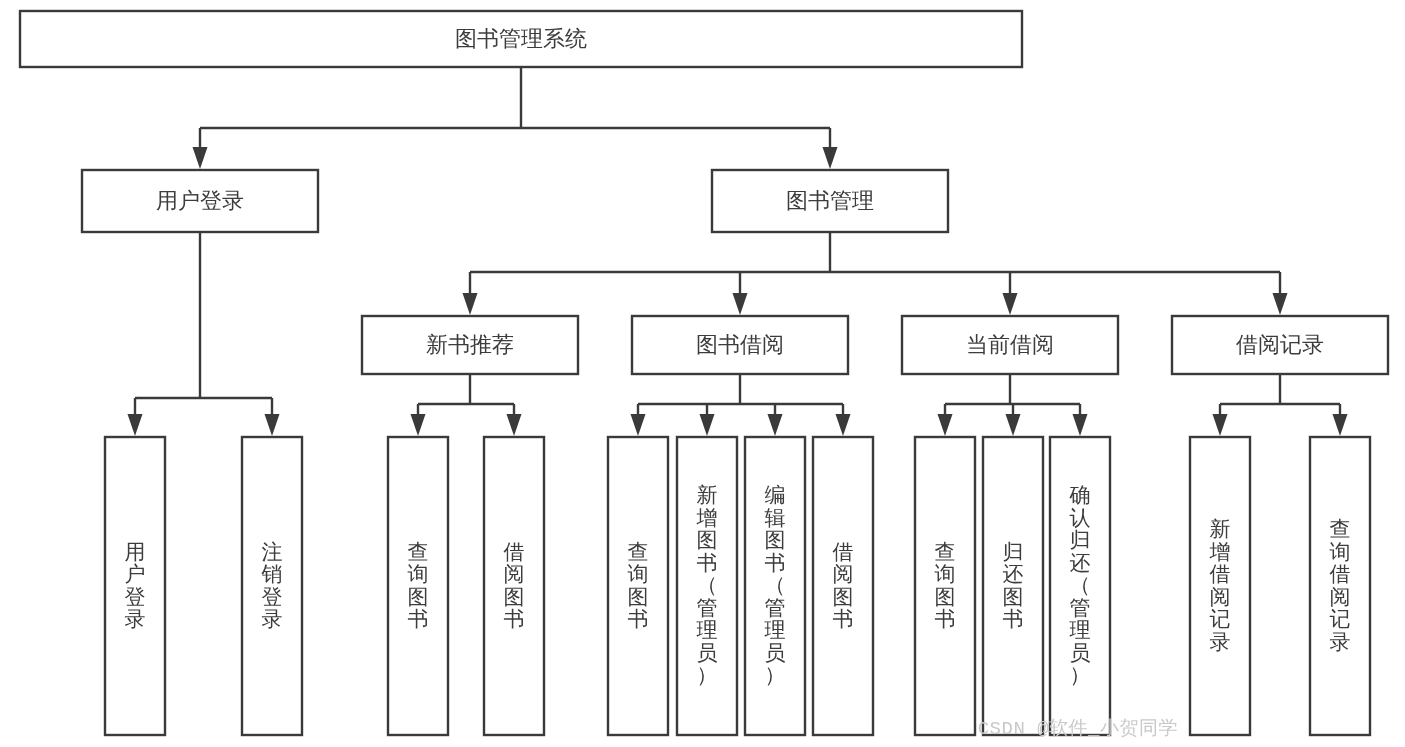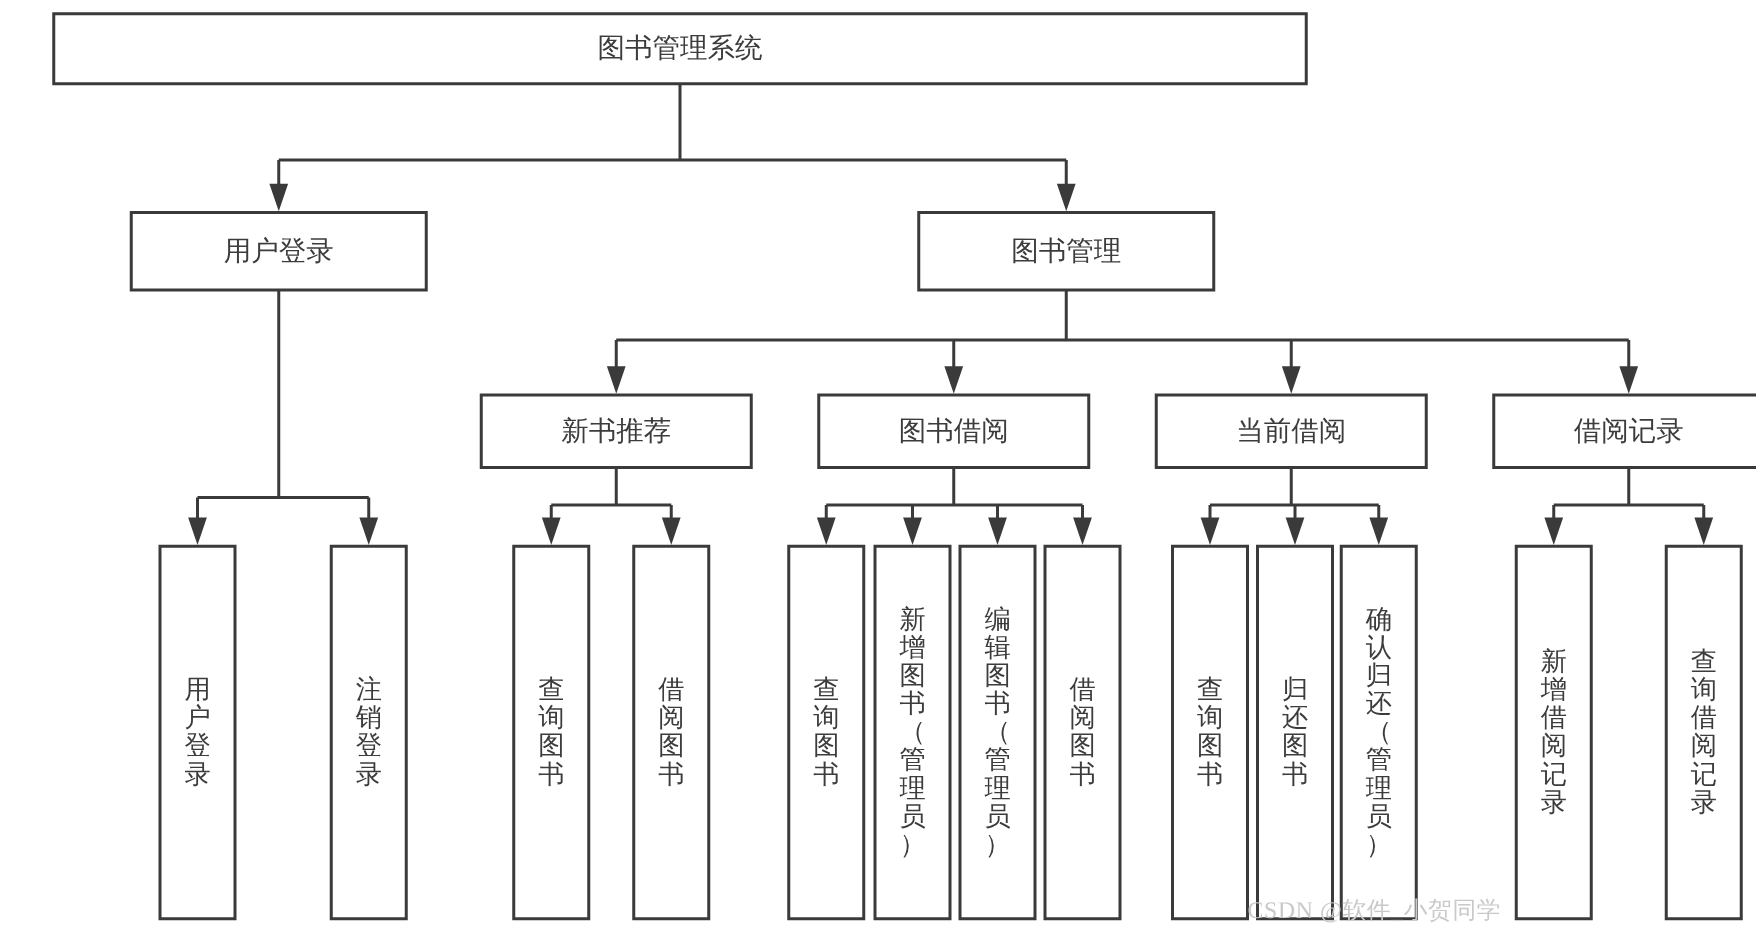--- a/index.html
+++ b/index.html
@@ -11,21 +11,20 @@
     width: 1405px;
     height: 747px;
     font-family: "Liberation Sans", "DejaVu Sans", sans-serif;
     overflow: hidden;
     position: relative;
   }
   #diagram-root {
     position: relative;
     width: 1186px;
     height: 747px;
-    margin-left: 23px;
   }
   svg.diagram-canvas {
     position: absolute;
     top: 0;
     left: 0;
     width: 1405px;
     height: 747px;
     display: block;
   }
   .node-box {
@@ -55,21 +54,21 @@
   .arrow-head {
     fill: #3a3a3a;
     stroke: none;
   }
   .watermark {
     position: absolute;
     right: 8px;
     bottom: 6px;
     color: #c9c9c9;
     font-size: 19px;
-    font-family: Liberation Serif, serif;
+    font-family: Liberation Mono, monospace;
     letter-spacing: 0.5px;
     white-space: nowrap;
     pointer-events: none;
   }
 </style>
 </head>
 <body>
 
 <div id="diagram-root">
   <svg class="diagram-canvas" viewBox="0 0 1405 747">

